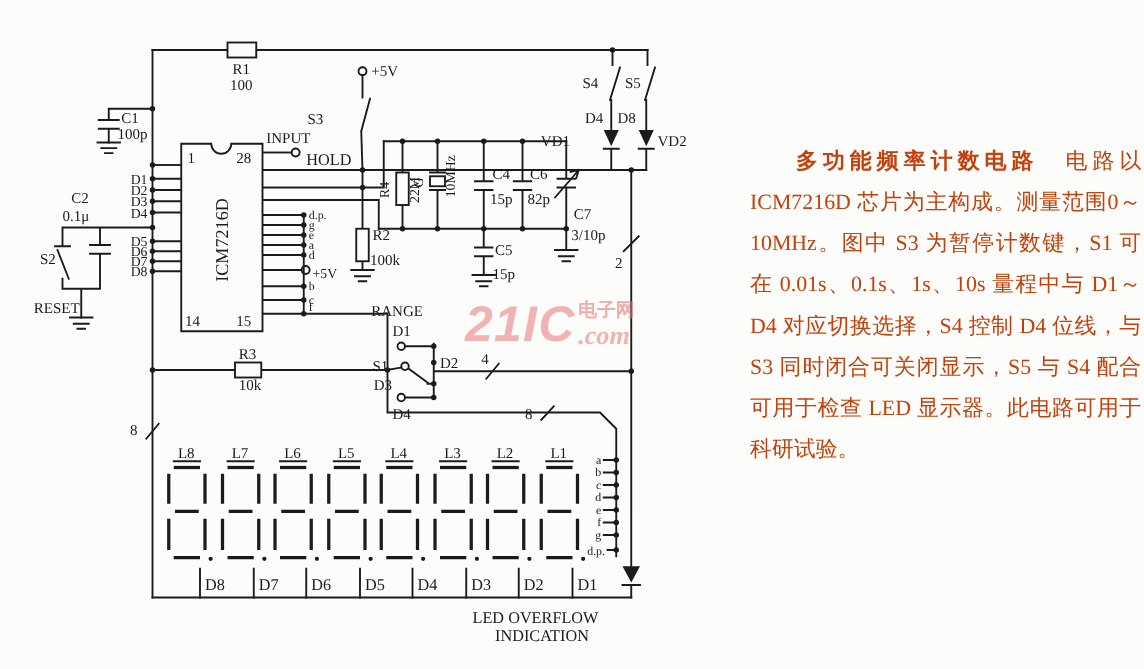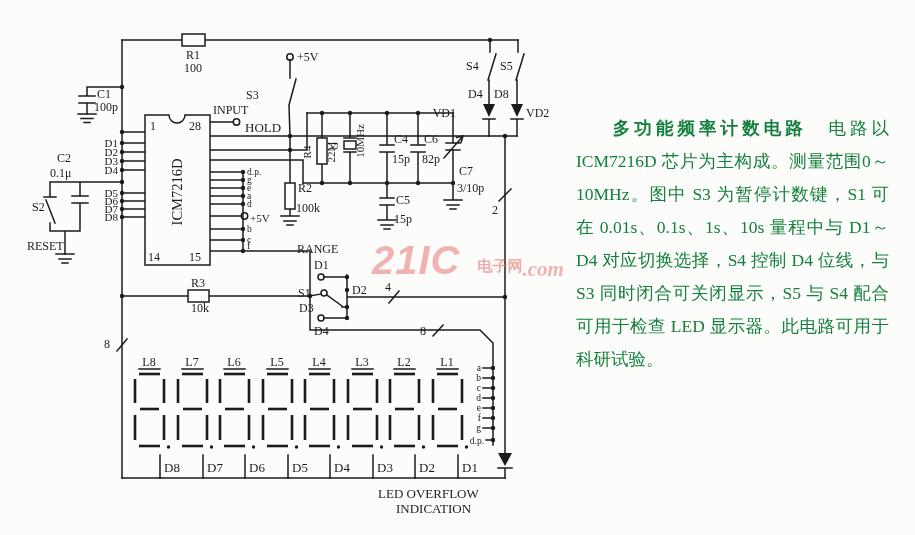--- a/index.html
+++ b/index.html
@@ -6,28 +6,28 @@
   body{width:915px;height:535px;position:relative;background:#fcfcfa;overflow:hidden;
        font-family:"Liberation Serif",serif;color:#1b1b1b}
   svg{position:absolute;left:0;top:0}
   svg text{fill:#1b1b1b;font-family:"Liberation Serif",serif}
   .w{stroke:#1b1b1b;stroke-width:1.5;fill:none;stroke-linecap:square}
   .thk{stroke:#1b1b1b;stroke-width:2.6;fill:none;stroke-linecap:butt}
   .box{stroke:#1b1b1b;stroke-width:1.5;fill:#fcfcfa}
   .dot{fill:#1b1b1b}
   .tri{fill:#1b1b1b;stroke:none}
   .t12{font-size:12px}.t11{font-size:11px}.t9{font-size:9.5px}.t13{font-size:13px}
-  .desc{position:absolute;left:576px;top:112px;width:313px;font-size:17.5px;line-height:33px;
-        text-align:justify;text-indent:2.1em;color:#15803d;font-family:"Liberation Serif",serif}
+  .desc{position:absolute;left:600px;top:112px;width:313px;font-size:17.5px;line-height:33px;
+        text-align:justify;text-indent:2.1em;color:#c2410c;font-family:"Liberation Serif",serif}
   .desc-title{font-weight:bold}
-  .watermark{position:absolute;left:372px;top:240px;display:flex;align-items:flex-end;
+  .watermark{position:absolute;left:372px;top:240px;display:flex;align-items:center;
              pointer-events:none;font-family:"Liberation Sans",sans-serif}
   .wm-brand{font-size:40px;font-weight:800;font-style:italic;letter-spacing:1px;
             color:rgba(231,118,118,0.55);line-height:40px}
-  .wm-col{display:flex;flex-direction:row;margin-left:17px}
+  .wm-col{display:flex;flex-direction:column;margin-left:2px}
   .wm-cn{font-size:15px;font-weight:bold;color:rgba(231,118,118,0.6);line-height:16px}
   .wm-com{font-size:21px;font-weight:bold;font-style:italic;color:rgba(231,118,118,0.55);
           line-height:22px;font-family:"Liberation Serif",serif}
 </style>
 </head>
 <body>
 
 <svg width="915" height="535" viewBox="0 0 915 535">
   <defs>
     <g id="segdigit" class="thk">

